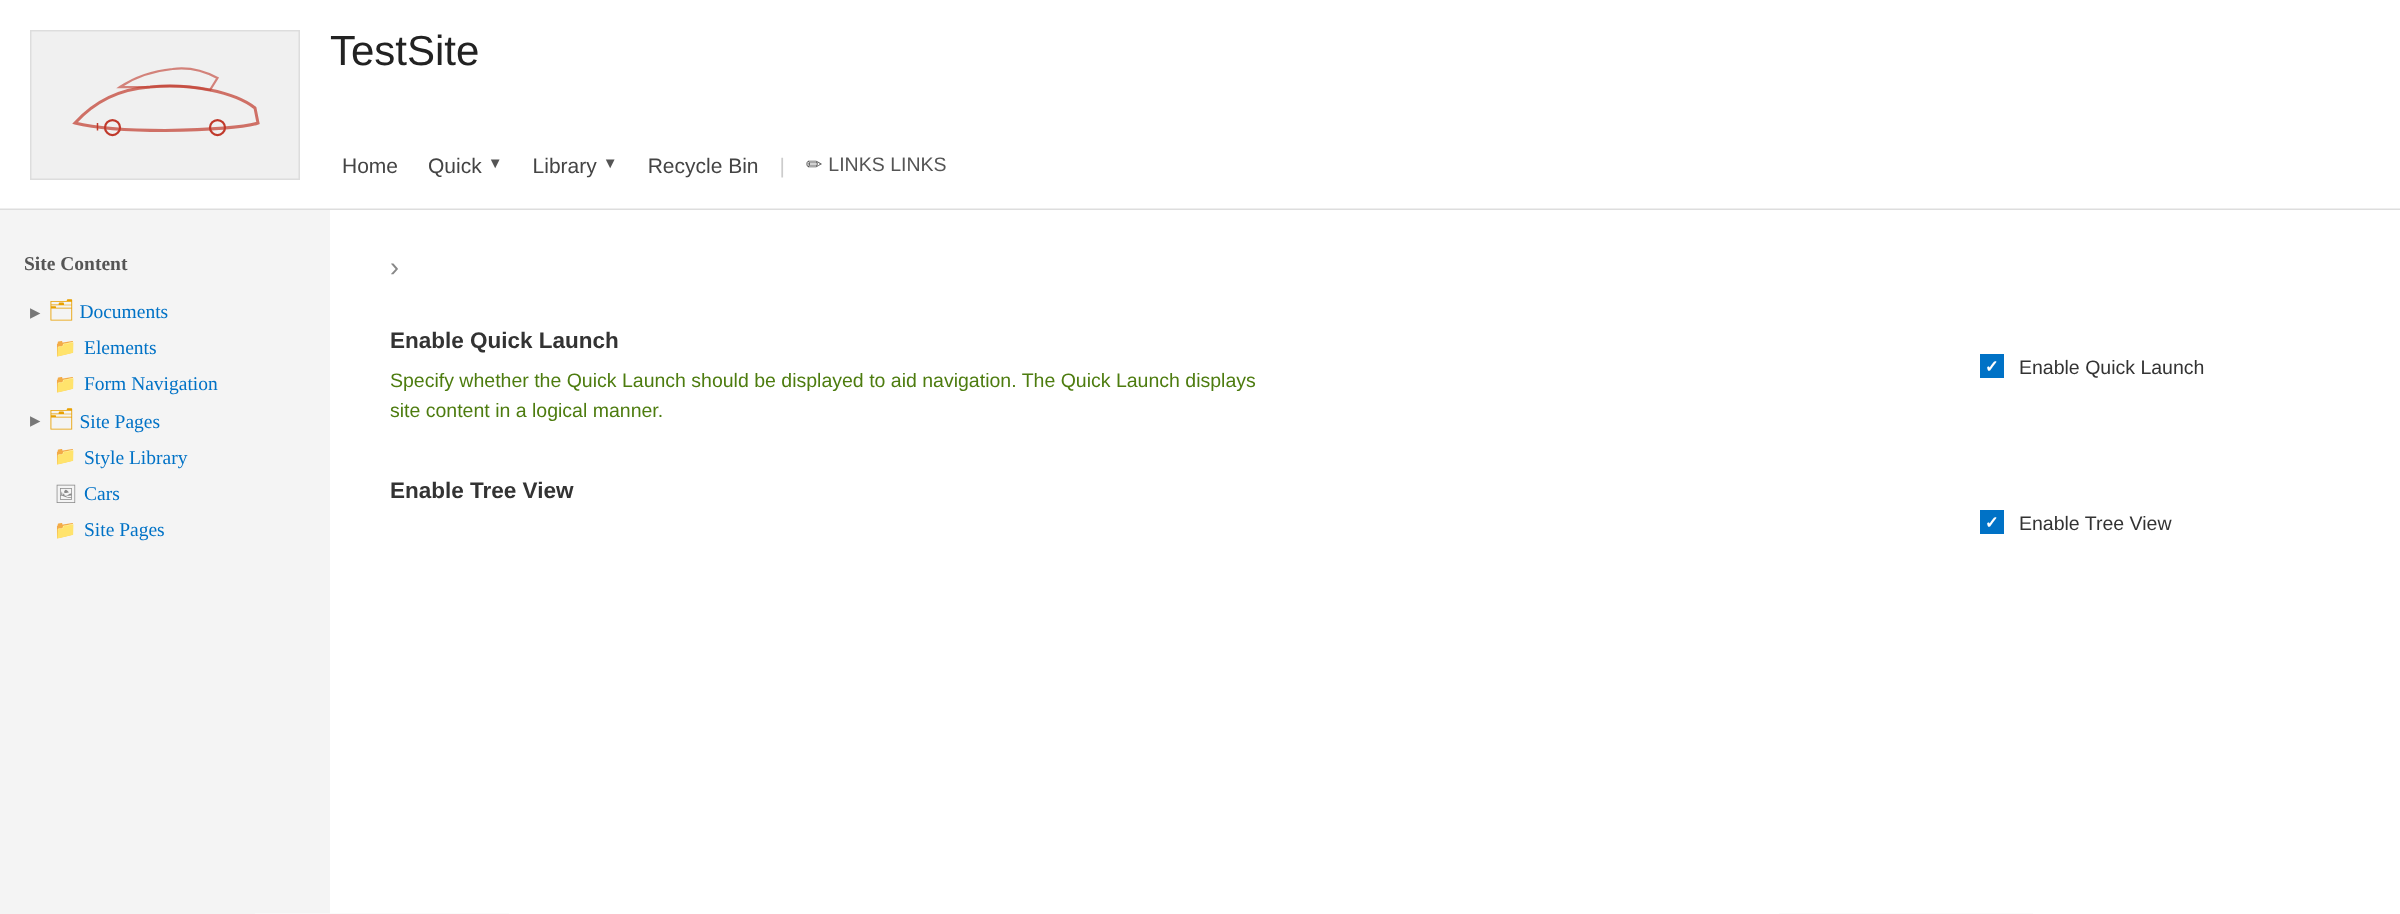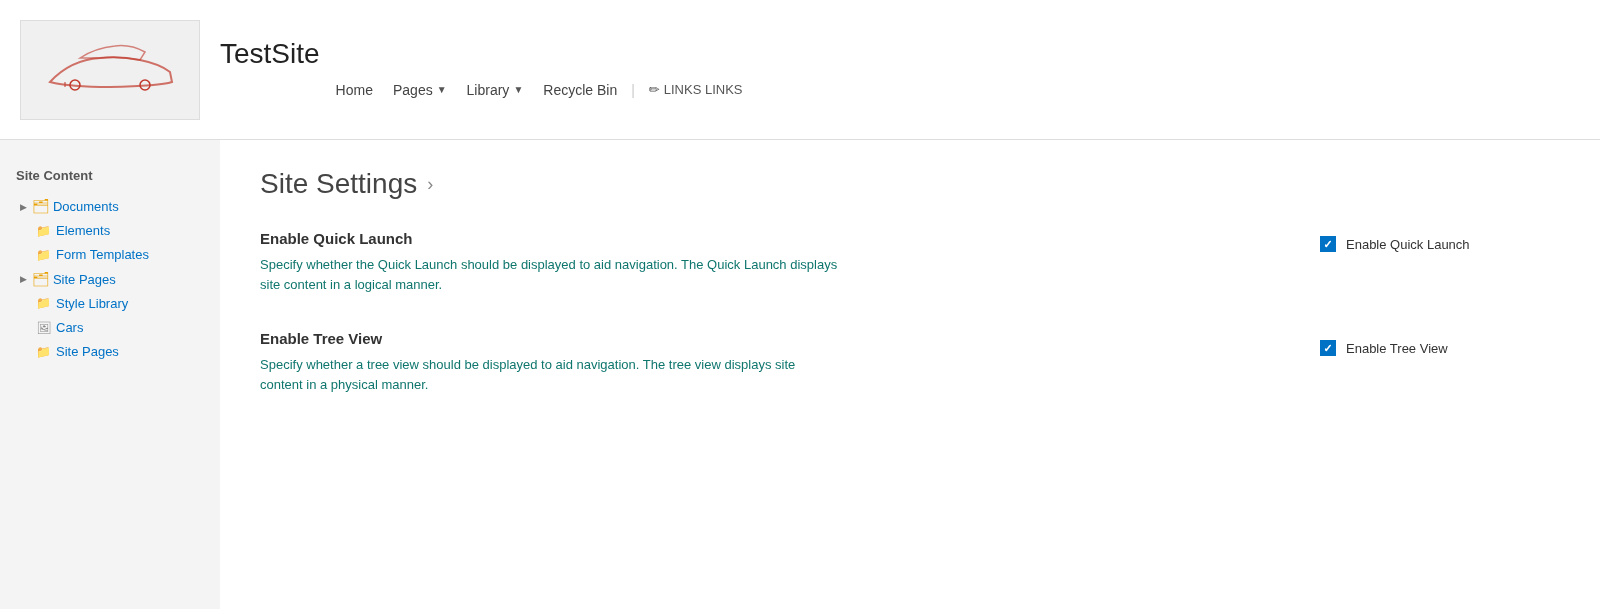--- a/index.html
+++ b/index.html
@@ -33,20 +33,21 @@
       flex-shrink: 0;
     }
 
     .logo-svg {
       width: 160px;
       height: 80px;
     }
 
     .site-title-area {
       display: flex;
+      flex-direction: column;
       gap: 8px;
     }
 
     .site-title {
       font-size: 28px;
       font-weight: 300;
       color: #222;
     }
 
     .nav-bar {
@@ -147,21 +148,21 @@
 
     .section-title {
       font-size: 15px;
       font-weight: 600;
       color: #333;
       margin-bottom: 8px;
     }
 
     .section-description {
       font-size: 13px;
-      color: #0f766e;
+      color: #4d7c0f;
       line-height: 1.5;
       max-width: 580px;
     }
 
     .checkbox-blue {
       width: 16px;
       height: 16px;
       background: #0072c6;
       border: 1px solid #0072c6;
       display: inline-flex;
@@ -187,20 +188,21 @@
     .full-layout {
       display: grid;
       grid-template-columns: 220px 1fr 320px;
       min-height: calc(609px - 140px);
       background: #fff;
     }
 
     .sidebar-col {
       background: #f4f4f4;
       padding: 28px 16px;
+      font-family: Liberation Serif, serif;
     }
 
     .content-col {
       padding: 28px 40px;
       background: #fff;
     }
 
     .controls-col {
       padding: 28px 40px;
       background: #fff;
@@ -238,21 +240,21 @@
       <circle cx="115" cy="55" r="5" fill="none" stroke="#c0392b" stroke-width="1.5"></circle>
     </svg>
   </div>
 
   <div class="site-title-area">
     <div class="site-title">TestSite</div>
     <nav class="nav-bar">
       <a class="nav-item">Home</a>
 
       <a class="nav-item">
-        <span>Pages</span>
+        <span>Quick</span>
         <span class="nav-chevron">▼</span>
       </a>
 
       <a class="nav-item">
         <span>Library</span>
         <span class="nav-chevron">▼</span>
       </a>
 
       <a class="nav-item">Recycle Bin</a>
 
@@ -277,21 +279,21 @@
       <span>Documents</span>
     </div>
 
     <div class="sidebar-item indented">
       <span class="item-icon folder-icon-small">📁</span>
       <span>Elements</span>
     </div>
 
     <div class="sidebar-item indented">
       <span class="item-icon folder-icon-small">📁</span>
-      <span>Form Templates</span>
+      <span>Form Navigation</span>
     </div>
 
     <div class="sidebar-item">
       <span class="expand-arrow">▶</span>
       <span class="item-icon folder-icon-yellow">🗂</span>
       <span>Site Pages</span>
     </div>
 
     <div class="sidebar-item indented">
       <span class="item-icon folder-icon-small">📁</span>
@@ -304,32 +306,30 @@
     </div>
 
     <div class="sidebar-item indented">
       <span class="item-icon folder-icon-small">📁</span>
       <span>Site Pages</span>
     </div>
   </div>
 
   <div class="content-col">
     <div class="page-heading">
-      <span>Site Settings</span>
       <span class="breadcrumb-sep">›</span>
     </div>
 
     <div class="settings-section">
       <div class="section-title">Enable Quick Launch</div>
       <div class="section-description">Specify whether the Quick Launch should be displayed to aid navigation.  The Quick Launch displays site content in a logical manner.</div>
     </div>
 
     <div class="settings-section">
       <div class="section-title">Enable Tree View</div>
-      <div class="section-description">Specify whether a tree view should be displayed to aid navigation.  The tree view displays site content in a physical manner.</div>
     </div>
   </div>
 
   <div class="controls-col">
 
     <div style="margin-top: 68px;"></div>
 
     <div style="display:flex; align-items:center; gap:10px; margin-bottom: 88px;">
       <div class="checkbox-blue"></div>
       <span class="checkbox-label">Enable Quick Launch</span>

